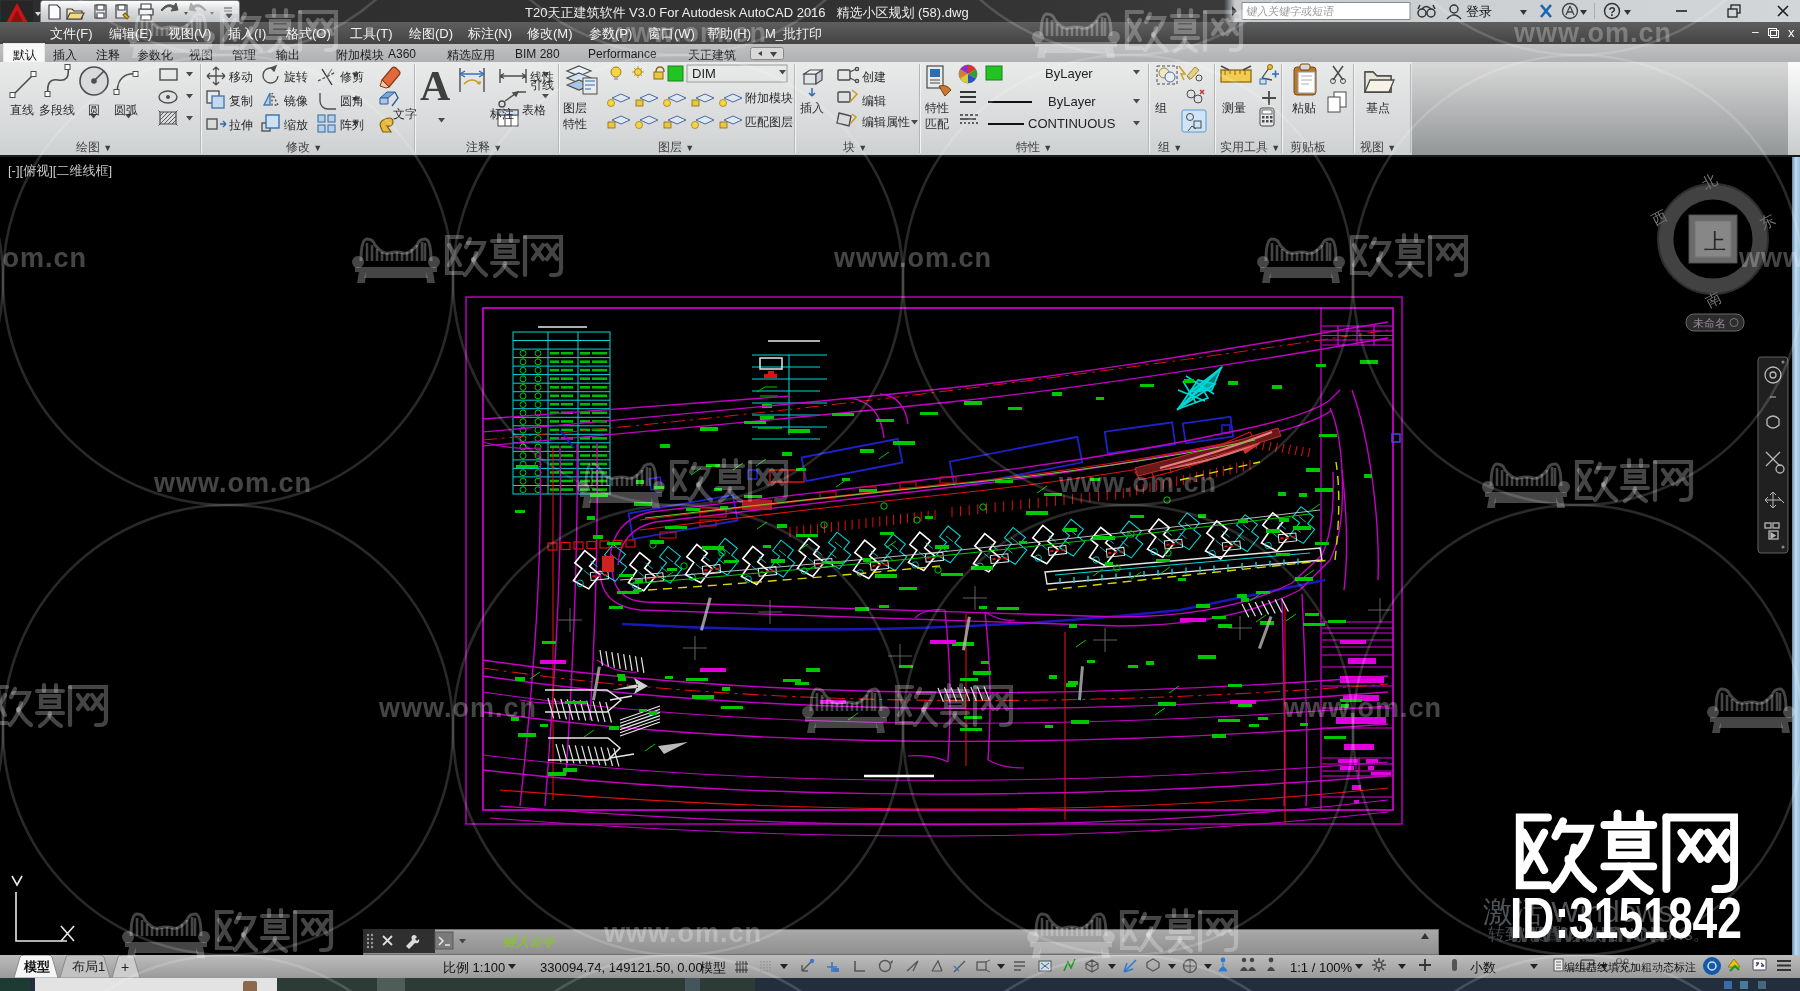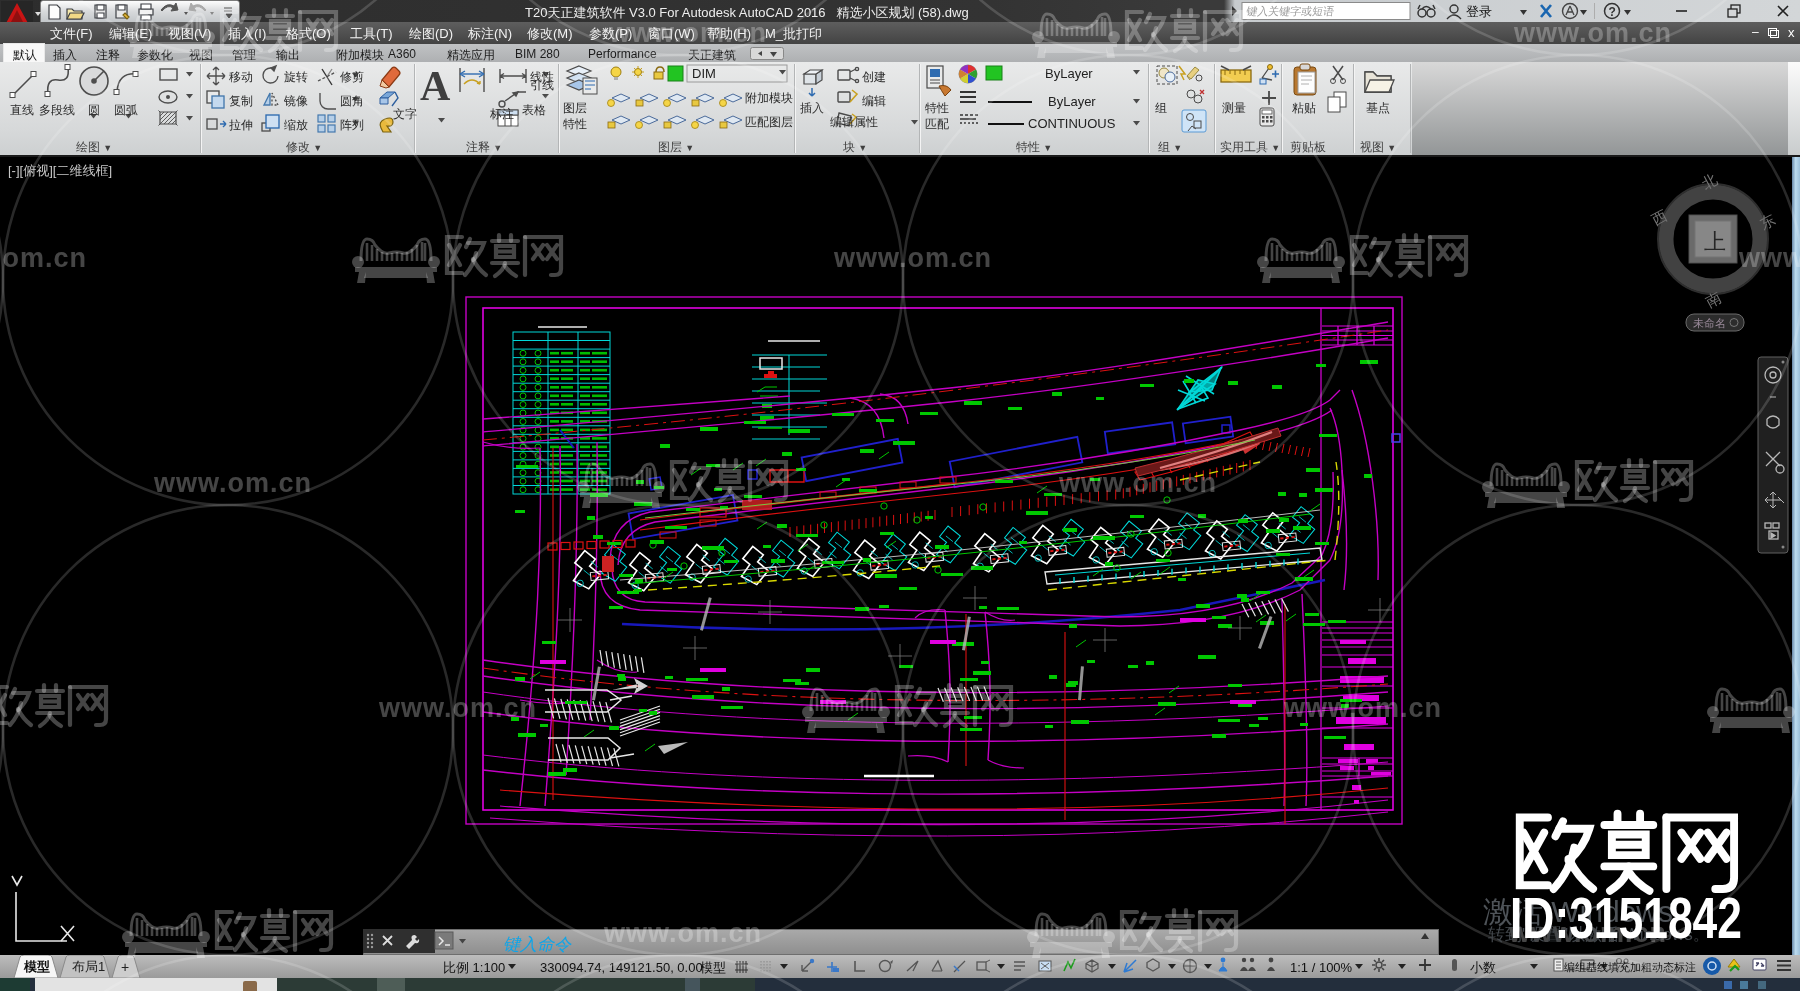--- a/index.html
+++ b/index.html
@@ -22,21 +22,21 @@
 #ribbonline{left:0;top:155px;width:1800px;height:2px;background:#1a1a1a;}
 .pcap{position:absolute;top:139px;font-size:12px;color:#3f3f3f;white-space:nowrap;}
 .ilabel{position:absolute;font-size:12px;color:#2b2b2b;white-space:nowrap;}
 
 #canvas{left:0;top:157px;width:1800px;height:798px;background:#000;}
 #vptext{left:8px;top:162px;color:#c8c8c8;font-size:13px;}
 #rightstrip{left:1792px;top:157px;width:8px;height:798px;background:linear-gradient(to right,#6888a8,#bcdcf0 45%,#9cc0da);}
 
 #cmdbar{left:363px;top:929px;width:1074px;height:24px;background:linear-gradient(#a9a9a9,#8f8f8f);border:1px solid #6e6e6e;}
 #cmdleft{left:363px;top:929px;width:72px;height:24px;background:#2f2f2f;}
-#cmdtext{left:503px;top:933px;color:#0ea5e9;font-size:17px;font-style:italic;}
+#cmdtext{left:503px;top:933px;color:#84cc16;font-size:13px;font-style:italic;}
 
 #statusrow{left:0;top:955px;width:1800px;height:23px;background:linear-gradient(#bdbdbd,#9a9a9a);}
 
 #taskbar{left:0;top:978px;width:1800px;height:13px;background:#232e3c;}
 #taskwin{left:35px;top:978px;width:243px;height:13px;background:#e3e3e3;}
 
 #wmlayer{left:0;top:0;width:1800px;height:991px;z-index:50;pointer-events:none;}
 #biglogo{left:0;top:0;width:1800px;height:991px;z-index:60;pointer-events:none;}
 </style></head>
 <body>
@@ -498,21 +498,21 @@
 <span class="ilabel" style="left:530px;top:7px">线性</span>
 <span class="ilabel" style="left:530px;top:15px">引线</span>
 <span class="ilabel" style="left:522px;top:40px">表格</span>
 <span class="ilabel" style="left:563px;top:38px">图层</span>
 <span class="ilabel" style="left:563px;top:54px">特性</span>
 <span class="ilabel" style="left:745px;top:28px">附加模块</span>
 <span class="ilabel" style="left:745px;top:52px">匹配图层</span>
 <span class="ilabel" style="left:800px;top:38px">插入</span>
 <span class="ilabel" style="left:862px;top:7px">创建</span>
 <span class="ilabel" style="left:862px;top:31px">编辑</span>
-<span class="ilabel" style="left:830px;top:52px">编辑属性</span>
+<span class="ilabel" style="left:862px;top:52px">编辑属性</span>
 <span class="ilabel" style="left:925px;top:38px">特性</span>
 <span class="ilabel" style="left:925px;top:54px">匹配</span>
 <span class="ilabel" style="left:1155px;top:38px">组</span>
 <span class="ilabel" style="left:1222px;top:38px">测量</span>
 <span class="ilabel" style="left:1292px;top:38px">粘贴</span>
 <span class="ilabel" style="left:1366px;top:38px">基点</span>
 </div>
 <div class="abs" id="ribbonright"></div>
 <div class="abs" style="left:1788px;top:62px;width:12px;height:93px;background:linear-gradient(#fbfbfb,#c9cccd)"></div>
 <div class="abs" id="ribbonline"></div>

